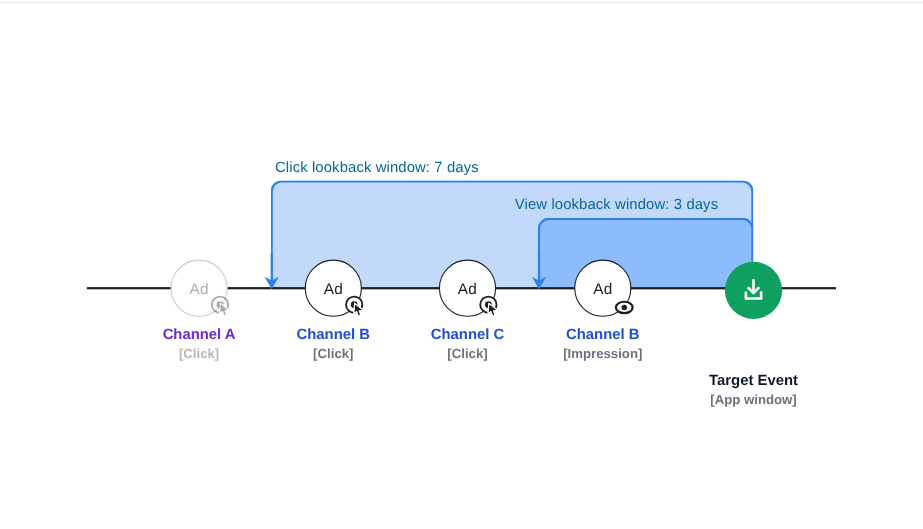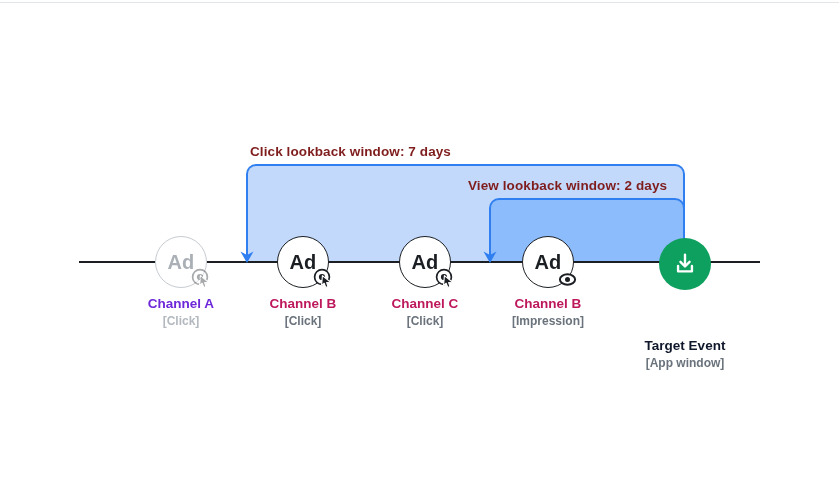--- a/index.html
+++ b/index.html
@@ -55,22 +55,22 @@
     background: #8cbcfb;
     border-bottom: none;
     border-bottom-left-radius: 0;
     border-bottom-right-radius: 0;
     z-index: 3;
   }
 
   .window-label {
     position: absolute;
     font-size: 13.5px;
-    font-weight: bold;
-    color: #7f1d1d;
+    font-weight: normal;
+    color: #0369a1;
     white-space: nowrap;
     letter-spacing: 0.1px;
     z-index: 6;
   }
   #click-window-label { left: 250px; top: 144px; }
   #view-window-label  { left: 468px; top: 178px; }
 
   
   .drop-arrow {
     position: absolute;
@@ -104,22 +104,22 @@
     width: 52px;
     height: 52px;
     border-radius: 50%;
     background: #ffffff;
     border: 1.6px solid #1b1f23;
     display: flex;
     align-items: center;
     justify-content: center;
   }
   .node-circle .ad-text {
-    font-size: 20px;
-    font-weight: bold;
+    font-size: 14px;
+    font-weight: normal;
     color: #1b1f23;
     letter-spacing: 0.2px;
   }
   .node.faded .node-circle {
     border-color: #c7ccd1;
   }
   .node.faded .node-circle .ad-text { color: #aab0b6; }
 
   .node-badge {
     position: absolute;
@@ -150,21 +150,21 @@
     position: absolute;
     top: 295px;
     width: 200px;
     text-align: center;
     z-index: 7;
   }
   .node-label .name {
     display: block;
     font-size: 13.5px;
     font-weight: bold;
-    color: #be185d;
+    color: #1d4ed8;
     line-height: 17px;
     white-space: nowrap;
   }
   .node-label .event {
     display: block;
     font-size: 12px;
     font-weight: bold;
     color: #6a737c;
     line-height: 19px;
     white-space: nowrap;
@@ -180,21 +180,21 @@
 <div id="top-rule"></div>
 
 <div id="diagram">
 
   <div class="window-box" id="click-window-box"></div>
 
   <div class="window-box" id="view-window-box"></div>
 
   <div class="window-label" id="click-window-label">Click lookback window: 7 days</div>
 
-  <div class="window-label" id="view-window-label">View lookback window: 2 days</div>
+  <div class="window-label" id="view-window-label">View lookback window: 3 days</div>
 
   <svg class="drop-arrow" id="click-drop-arrow" width="22" height="34" viewBox="0 0 22 34">
     <line x1="11" y1="0" x2="11" y2="28" stroke="#2f7ff0" stroke-width="2"></line>
     <path d="M11 33 L4.5 21.5 L11 25 L17.5 21.5 Z" fill="#2f7ff0"></path>
   </svg>
 
   <svg class="drop-arrow" id="view-drop-arrow" width="22" height="34" viewBox="0 0 22 34">
     <line x1="11" y1="0" x2="11" y2="28" stroke="#2f7ff0" stroke-width="2"></line>
     <path d="M11 33 L4.5 21.5 L11 25 L17.5 21.5 Z" fill="#2f7ff0"></path>
   </svg>

